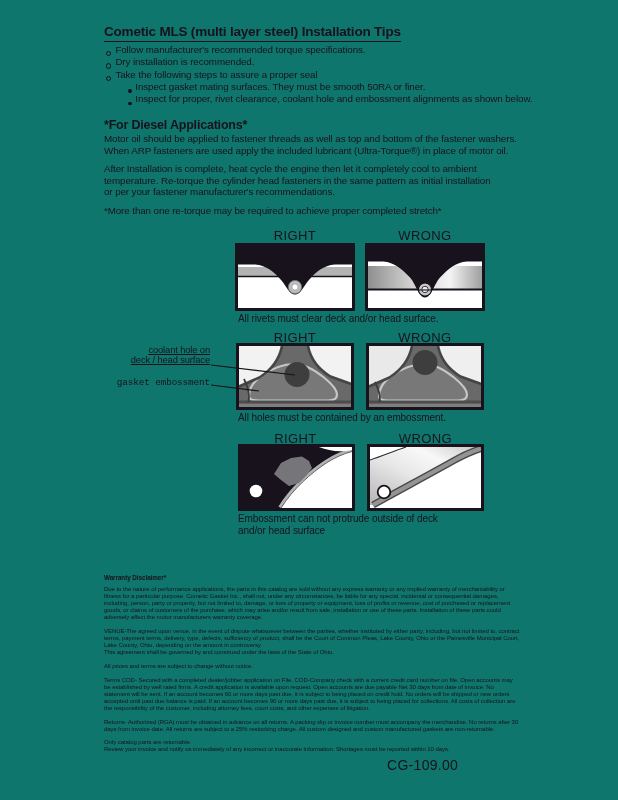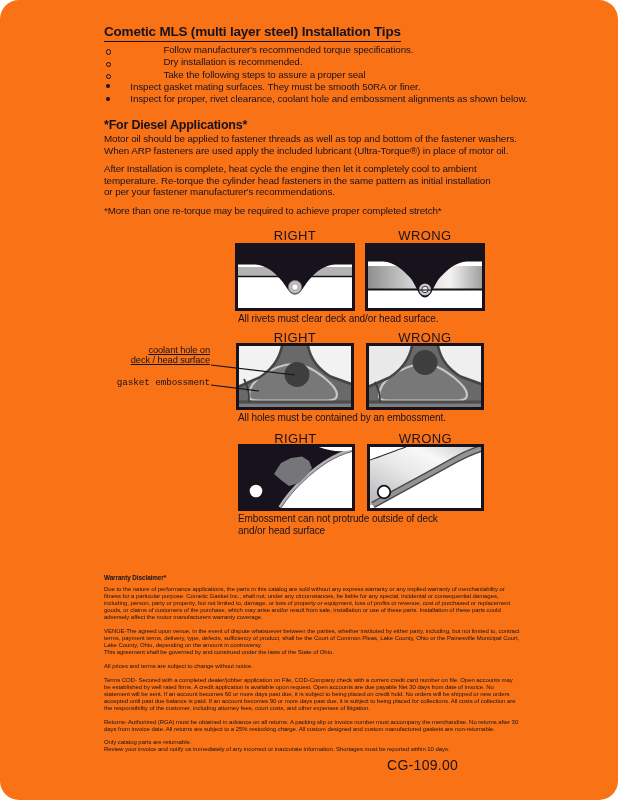--- a/index.html
+++ b/index.html
@@ -1,30 +1,30 @@
 <!DOCTYPE html>
 <html><head>
 <meta charset="utf-8">
 <style>
   html,body{margin:0;padding:0;background:#ffffff;}
   .page{
-    position:relative;width:618px;height:800px;background:#f97316;overflow:hidden;
-    font-family:"Liberation Sans",sans-serif;color:#17121c;border-radius:19px;
+    position:relative;width:618px;height:800px;background:#0f766e;overflow:hidden;
+    font-family:"Liberation Sans",sans-serif;color:#17121c;
     -webkit-font-smoothing:antialiased;
   }
   .abs{position:absolute;}
   
   .title{
     left:104px;top:24px;font-size:13.5px;font-weight:bold;letter-spacing:-0.2px;
     border-bottom:1.6px solid #17121c;padding-bottom:2px;display:inline-block;
   }
   
   .tips{left:106px;top:44px;font-size:9.8px;line-height:12.3px;letter-spacing:-0.1px;}
-  .b1{display:flex;align-items:center;gap:48px;}
-  .b2{display:flex;align-items:flex-start;gap:17px;}
+  .b1{display:flex;align-items:flex-end;}
+  .b2{display:flex;align-items:flex-end;margin-left:22px;}
   .mark-o{width:3.4px;height:3.4px;border:1px solid #17121c;border-radius:50%;margin:3.6px 4px 0 0;flex:0 0 auto;}
   .mark-f{width:3.8px;height:3.8px;background:#17121c;border-radius:50%;margin:3.6px 3.5px 0 0;flex:0 0 auto;}
   
   .h2{left:104px;top:118px;font-size:12.5px;font-weight:bold;letter-spacing:-0.2px;}
   .body-p{font-size:9.8px;line-height:11.7px;letter-spacing:-0.1px;white-space:pre-line;width:420px;}
   
   .figlabel{font-size:13px;letter-spacing:0.4px;text-align:center;width:120px;}
   .panel{border:3px solid #17121c;background:#fff;}
   .panel svg{display:block;width:100%;height:100%;}
   .cap{font-size:10px;letter-spacing:-0.1px;white-space:pre-line;line-height:11.5px;}

